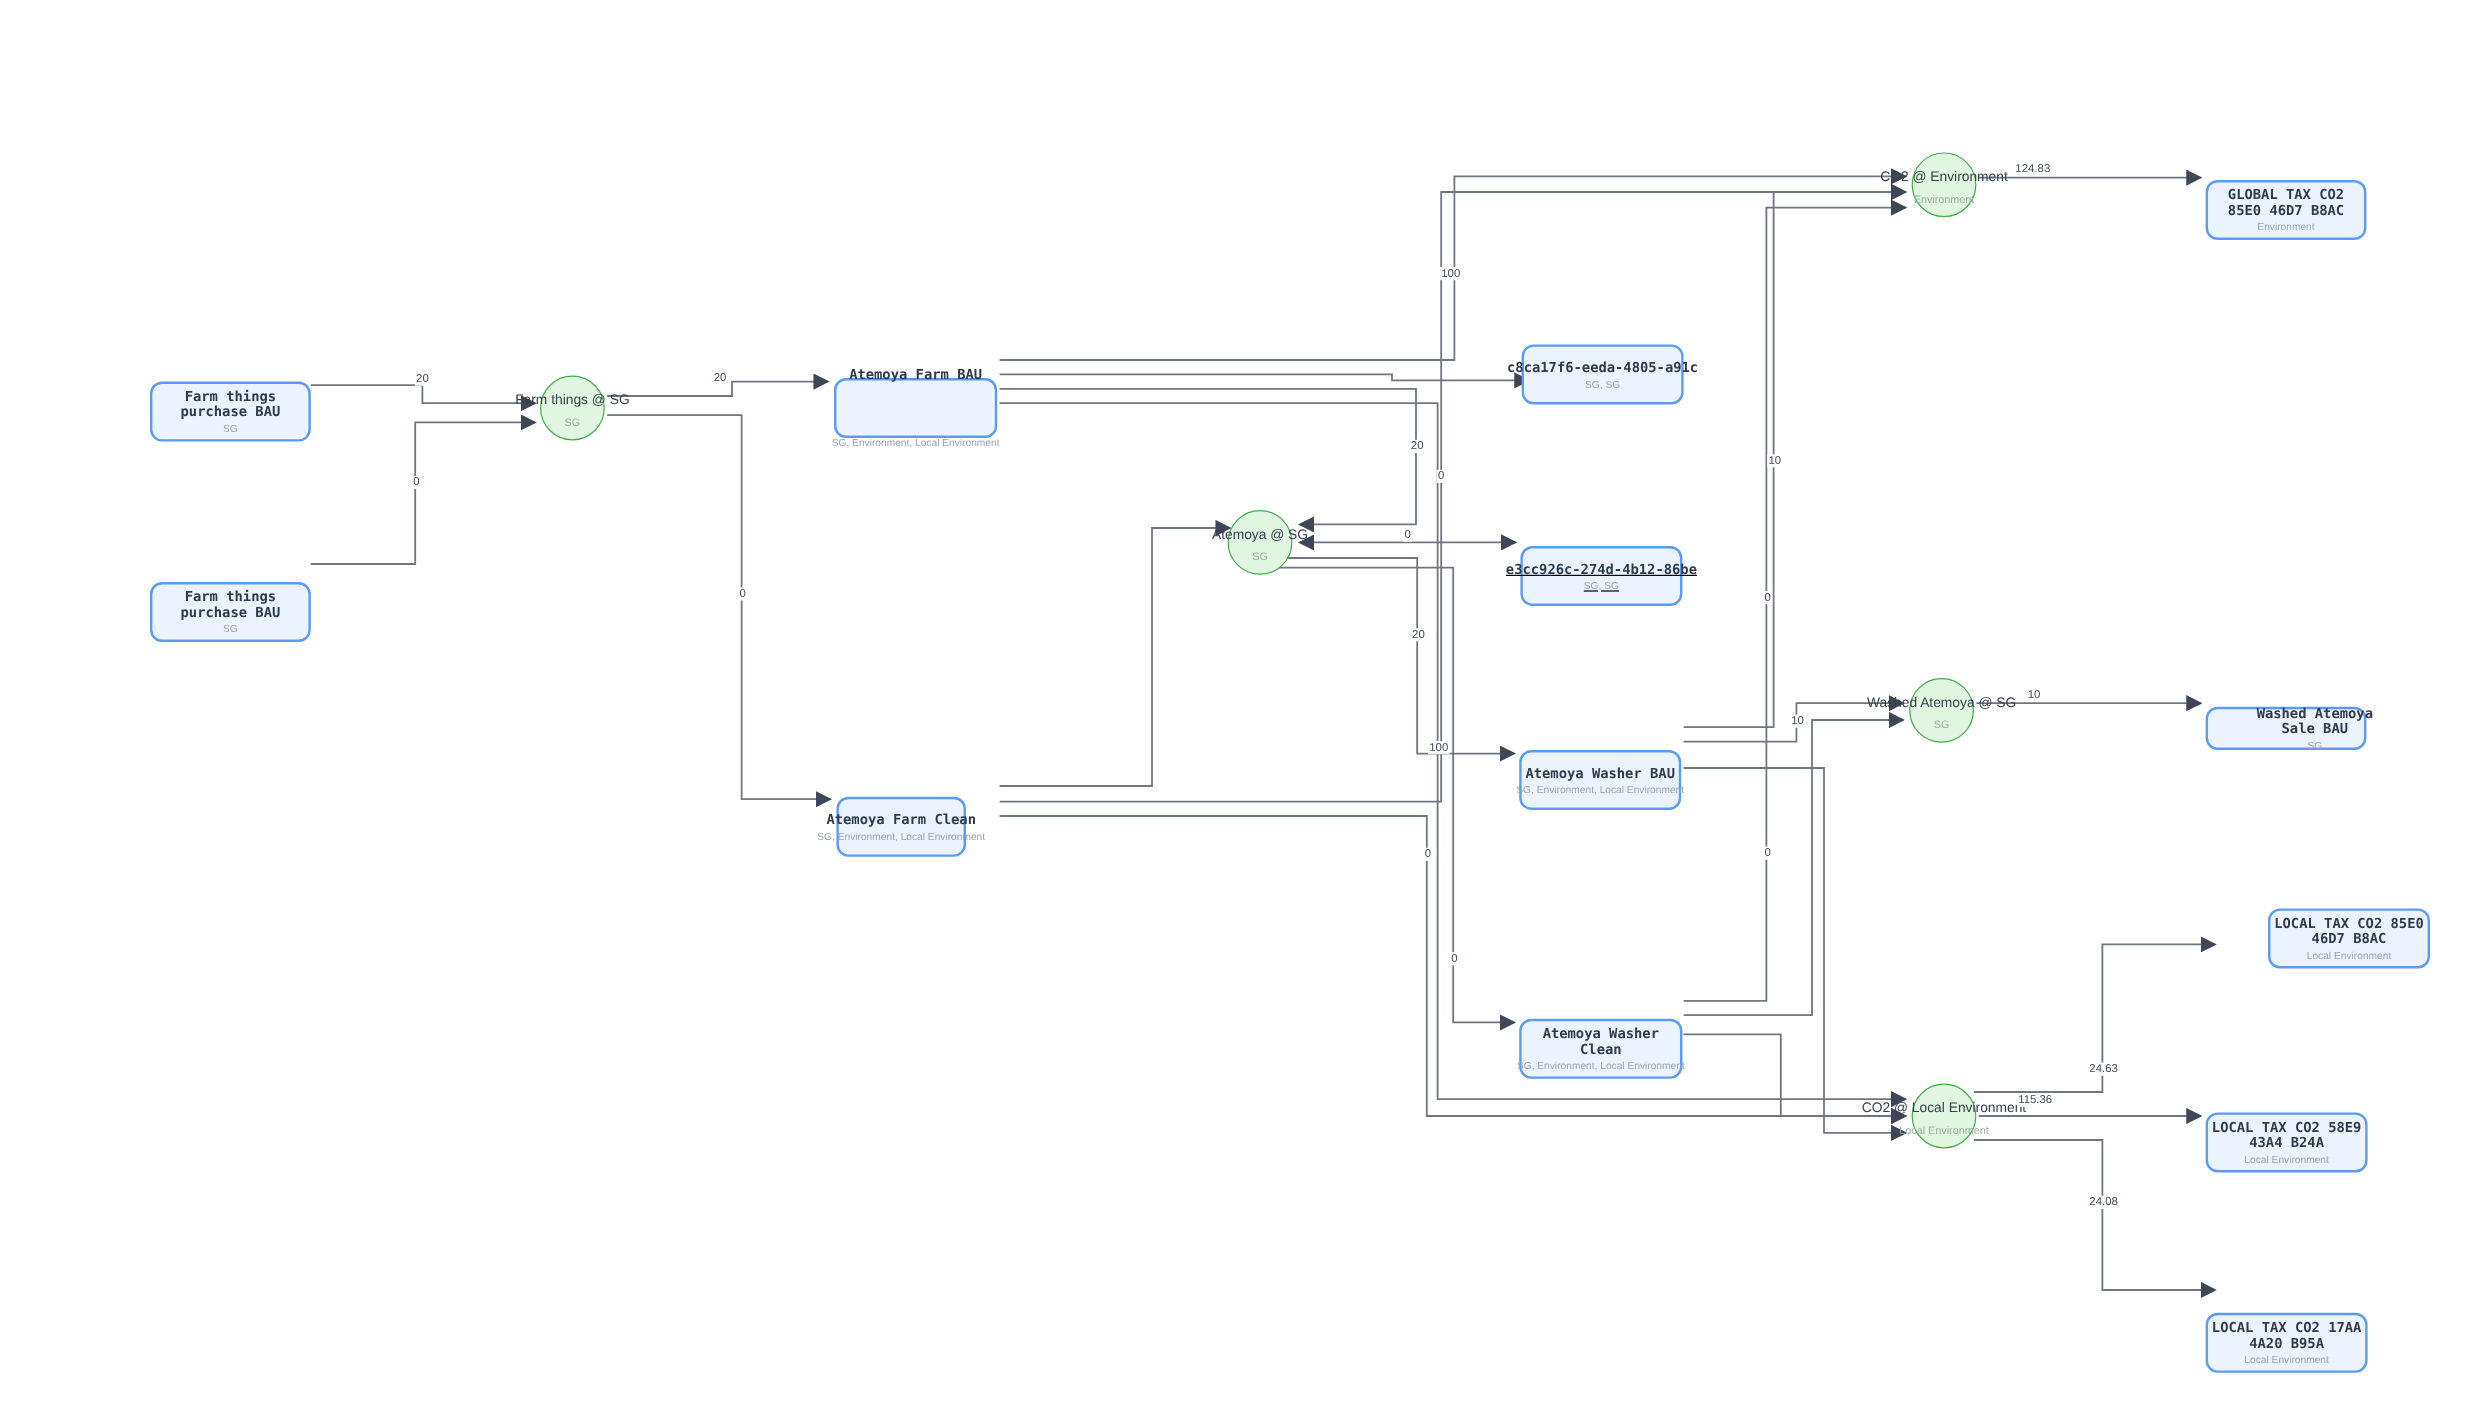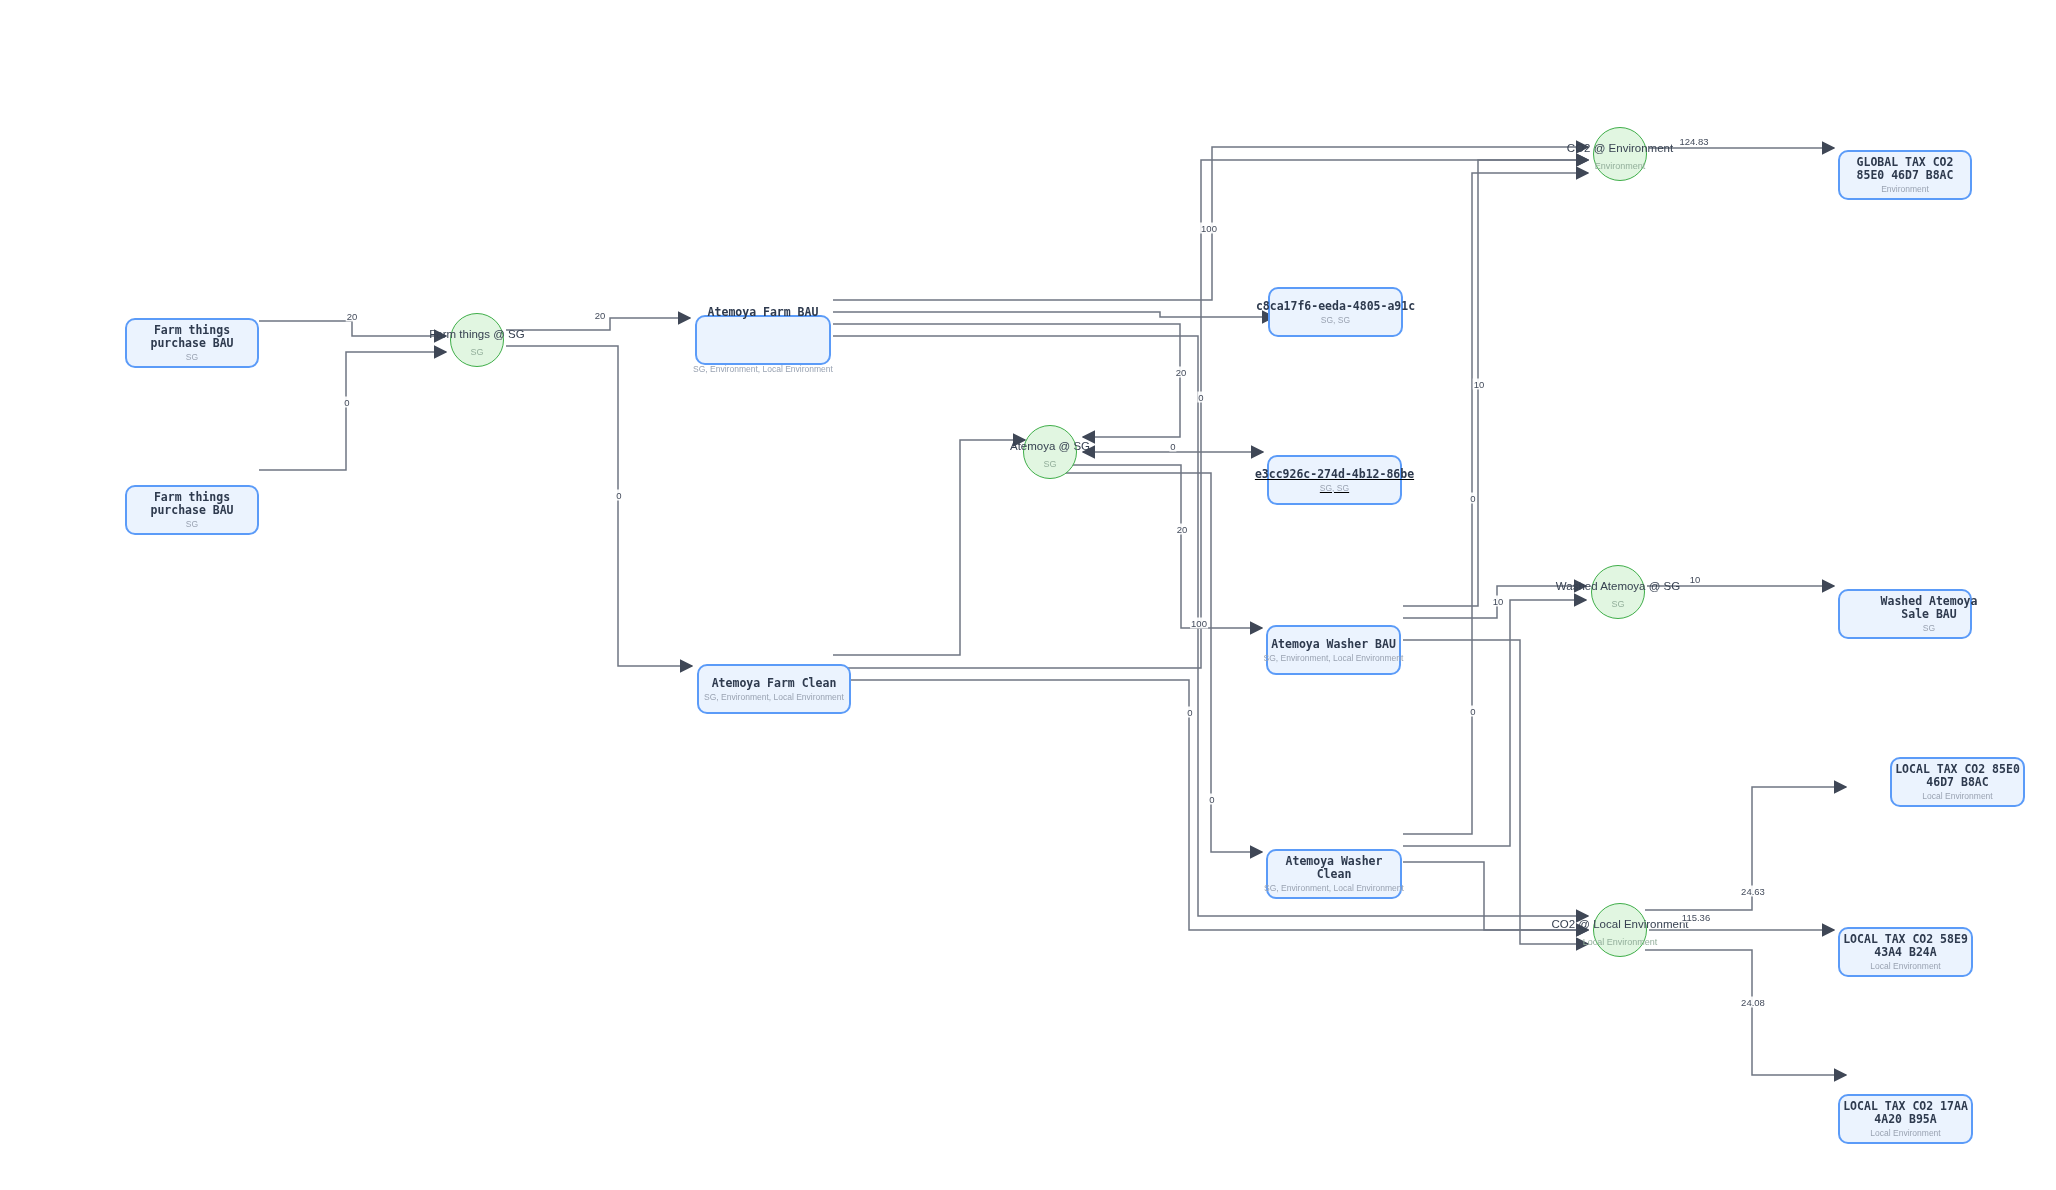--- a/index.html
+++ b/index.html
@@ -92,41 +92,41 @@
           <div>e3cc926c-274d-4b12-86be</div>
         </div>
         <div class="sub">SG, SG</div>
       </div>
       <div class="node" style="left: 1266px; top: 603px; width: 135px; height: 50px;">
         <div class="title">
           <div>Atemoya Washer BAU</div>
         </div>
         <div class="sub">SG, Environment, Local Environment</div>
       </div>
-      <div class="node" style="left: 697px; top: 642px; width: 154px; height: 50px;">
+      <div class="node" style="left: 697px; top: 642px; width: 108px; height: 50px;">
         <div class="title">
           <div>Atemoya Farm Clean</div>
         </div>
         <div class="sub">SG, Environment, Local Environment</div>
       </div>
       <div class="node" style="left: 1266px; top: 827px; width: 136px; height: 50px; align-items: center;">
         <div class="title">
           <div>Atemoya Washer</div>
           <div>Clean</div>
         </div>
         <div class="sub">SG, Environment, Local Environment</div>
       </div>
       <div class="node" style="left: 1838px; top: 128px; width: 134px; height: 50px;">
         <div class="title">
           <div>GLOBAL TAX CO2</div>
           <div>85E0 46D7 B8AC</div>
         </div>
         <div class="sub">Environment</div>
       </div>
-      <div class="node" style="left: 1838px; top: 567px; width: 134px; height: 50px; padding-left: 48px;">
+      <div class="node" style="left: 1838px; top: 567px; width: 134px; height: 36px; padding-left: 48px;">
         <div class="title">
           <div>Washed Atemoya</div>
           <div>Sale BAU</div>
         </div>
         <div class="sub">SG</div>
       </div>
       <div class="node" style="left: 1890px; top: 735px; width: 135px; height: 50px;">
         <div class="title">
           <div>LOCAL TAX CO2 85E0</div>
           <div>46D7 B8AC</div>

